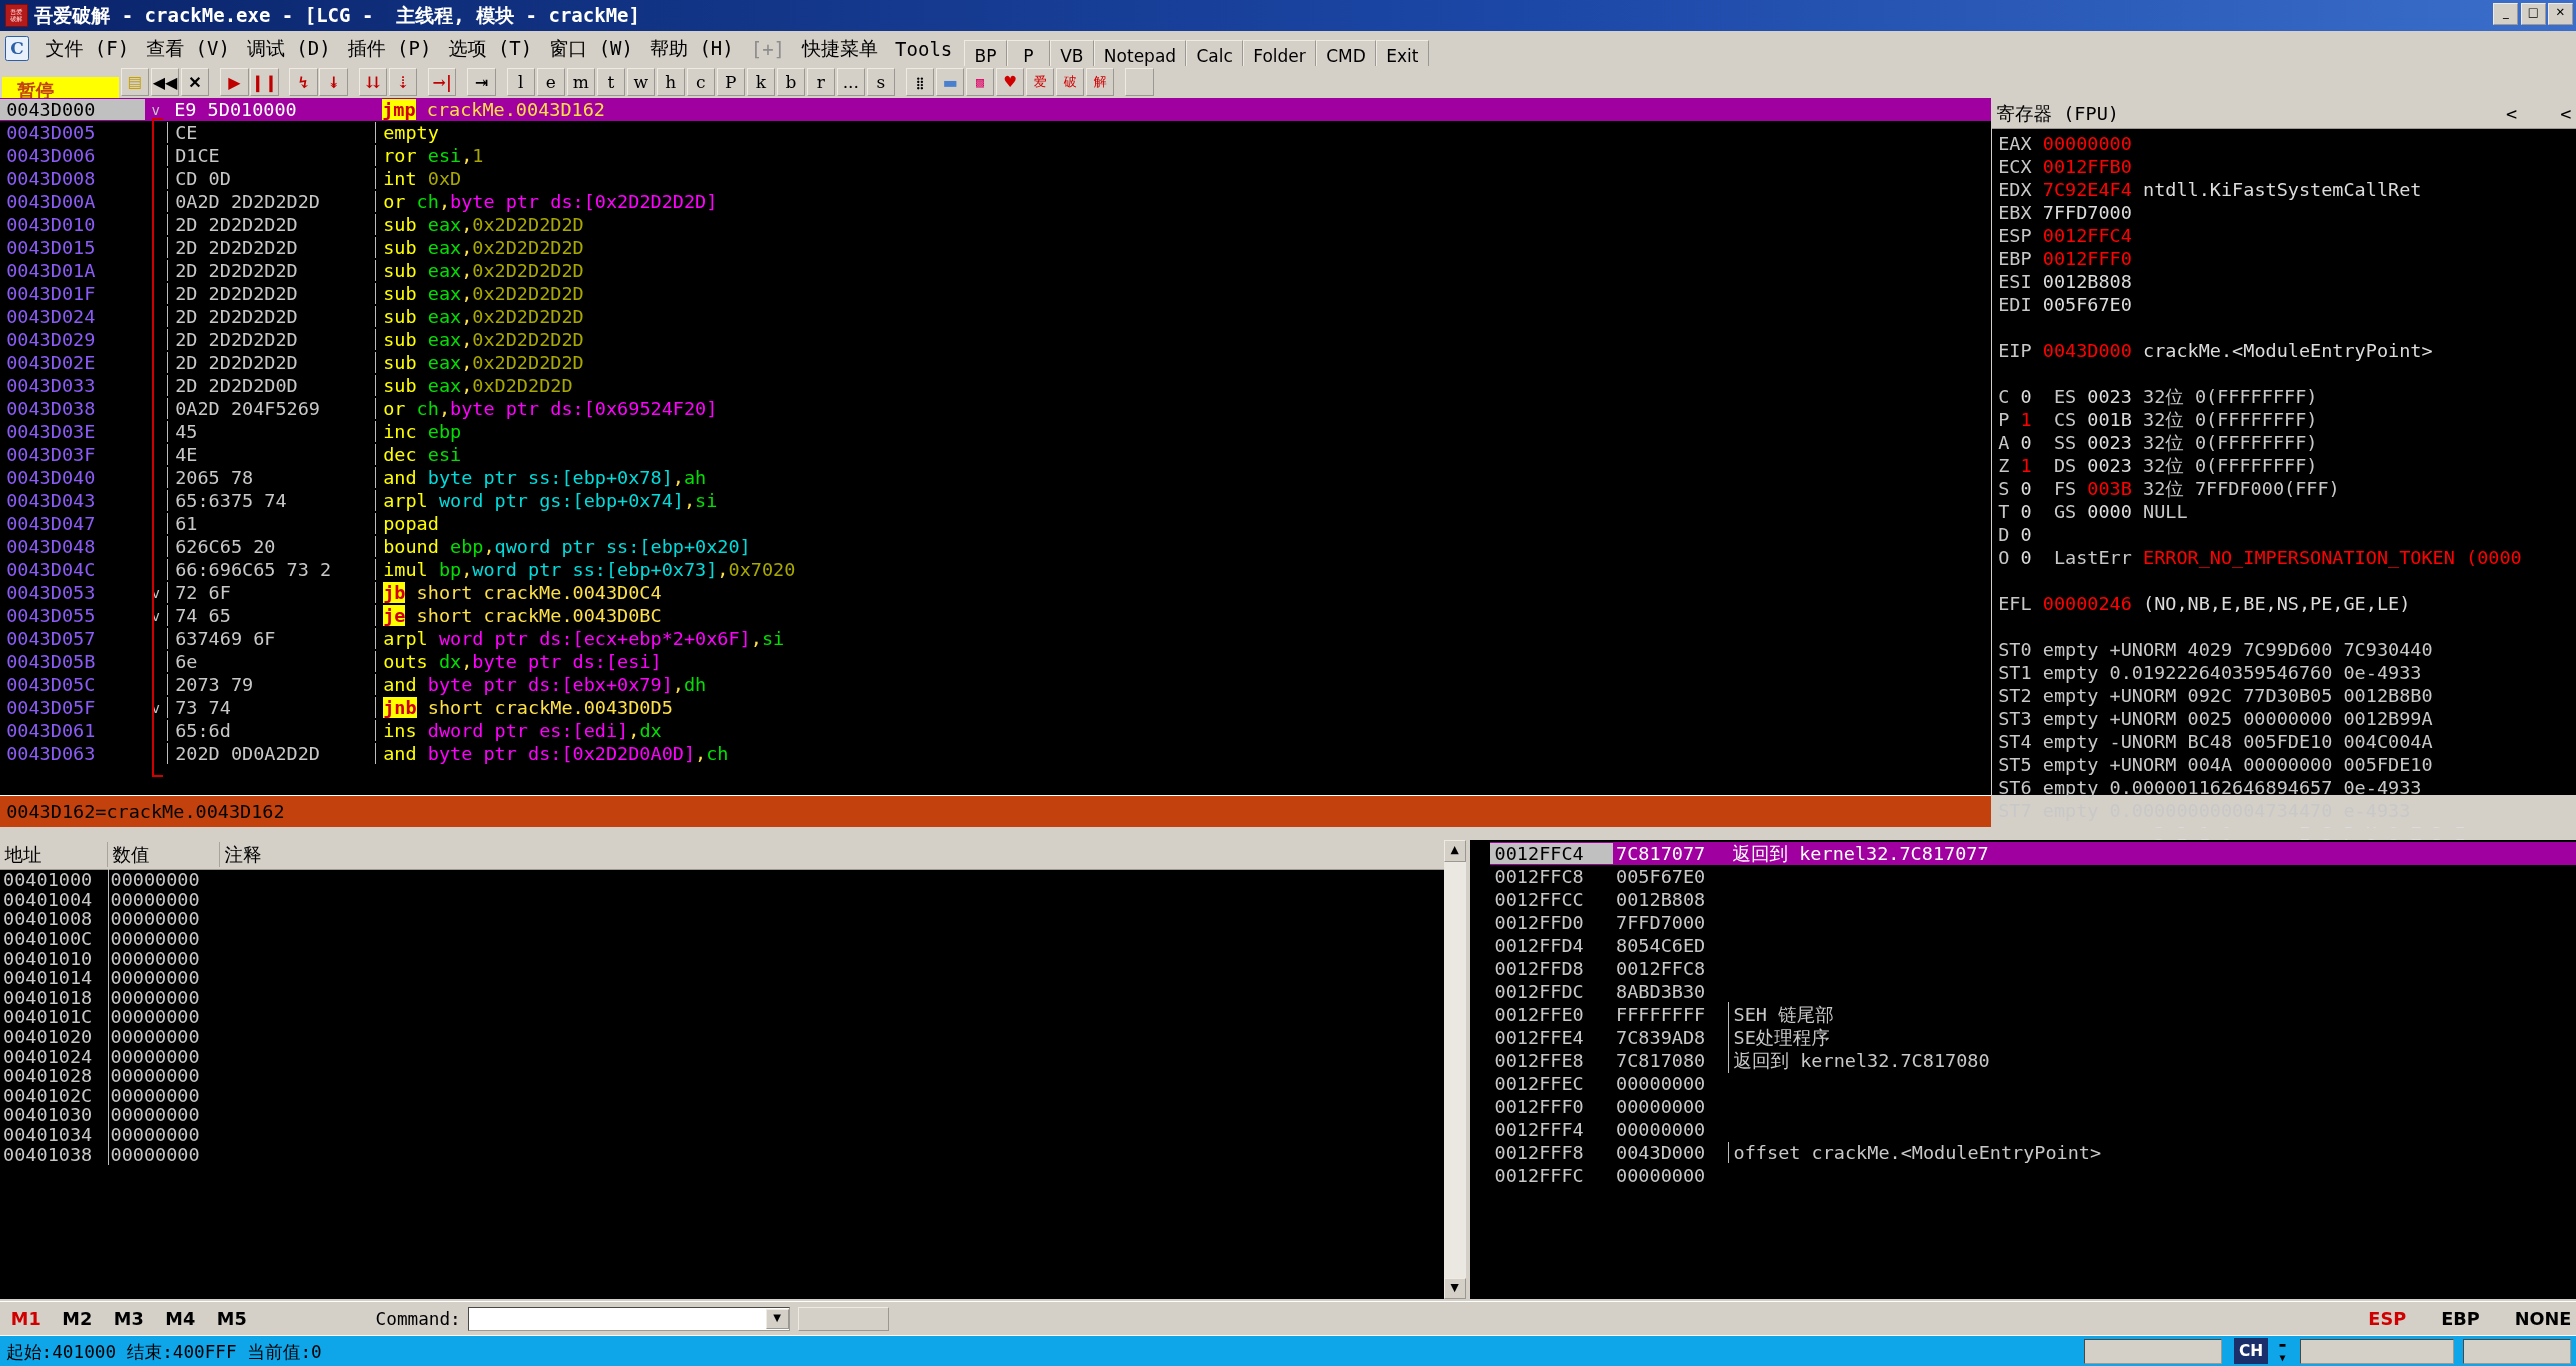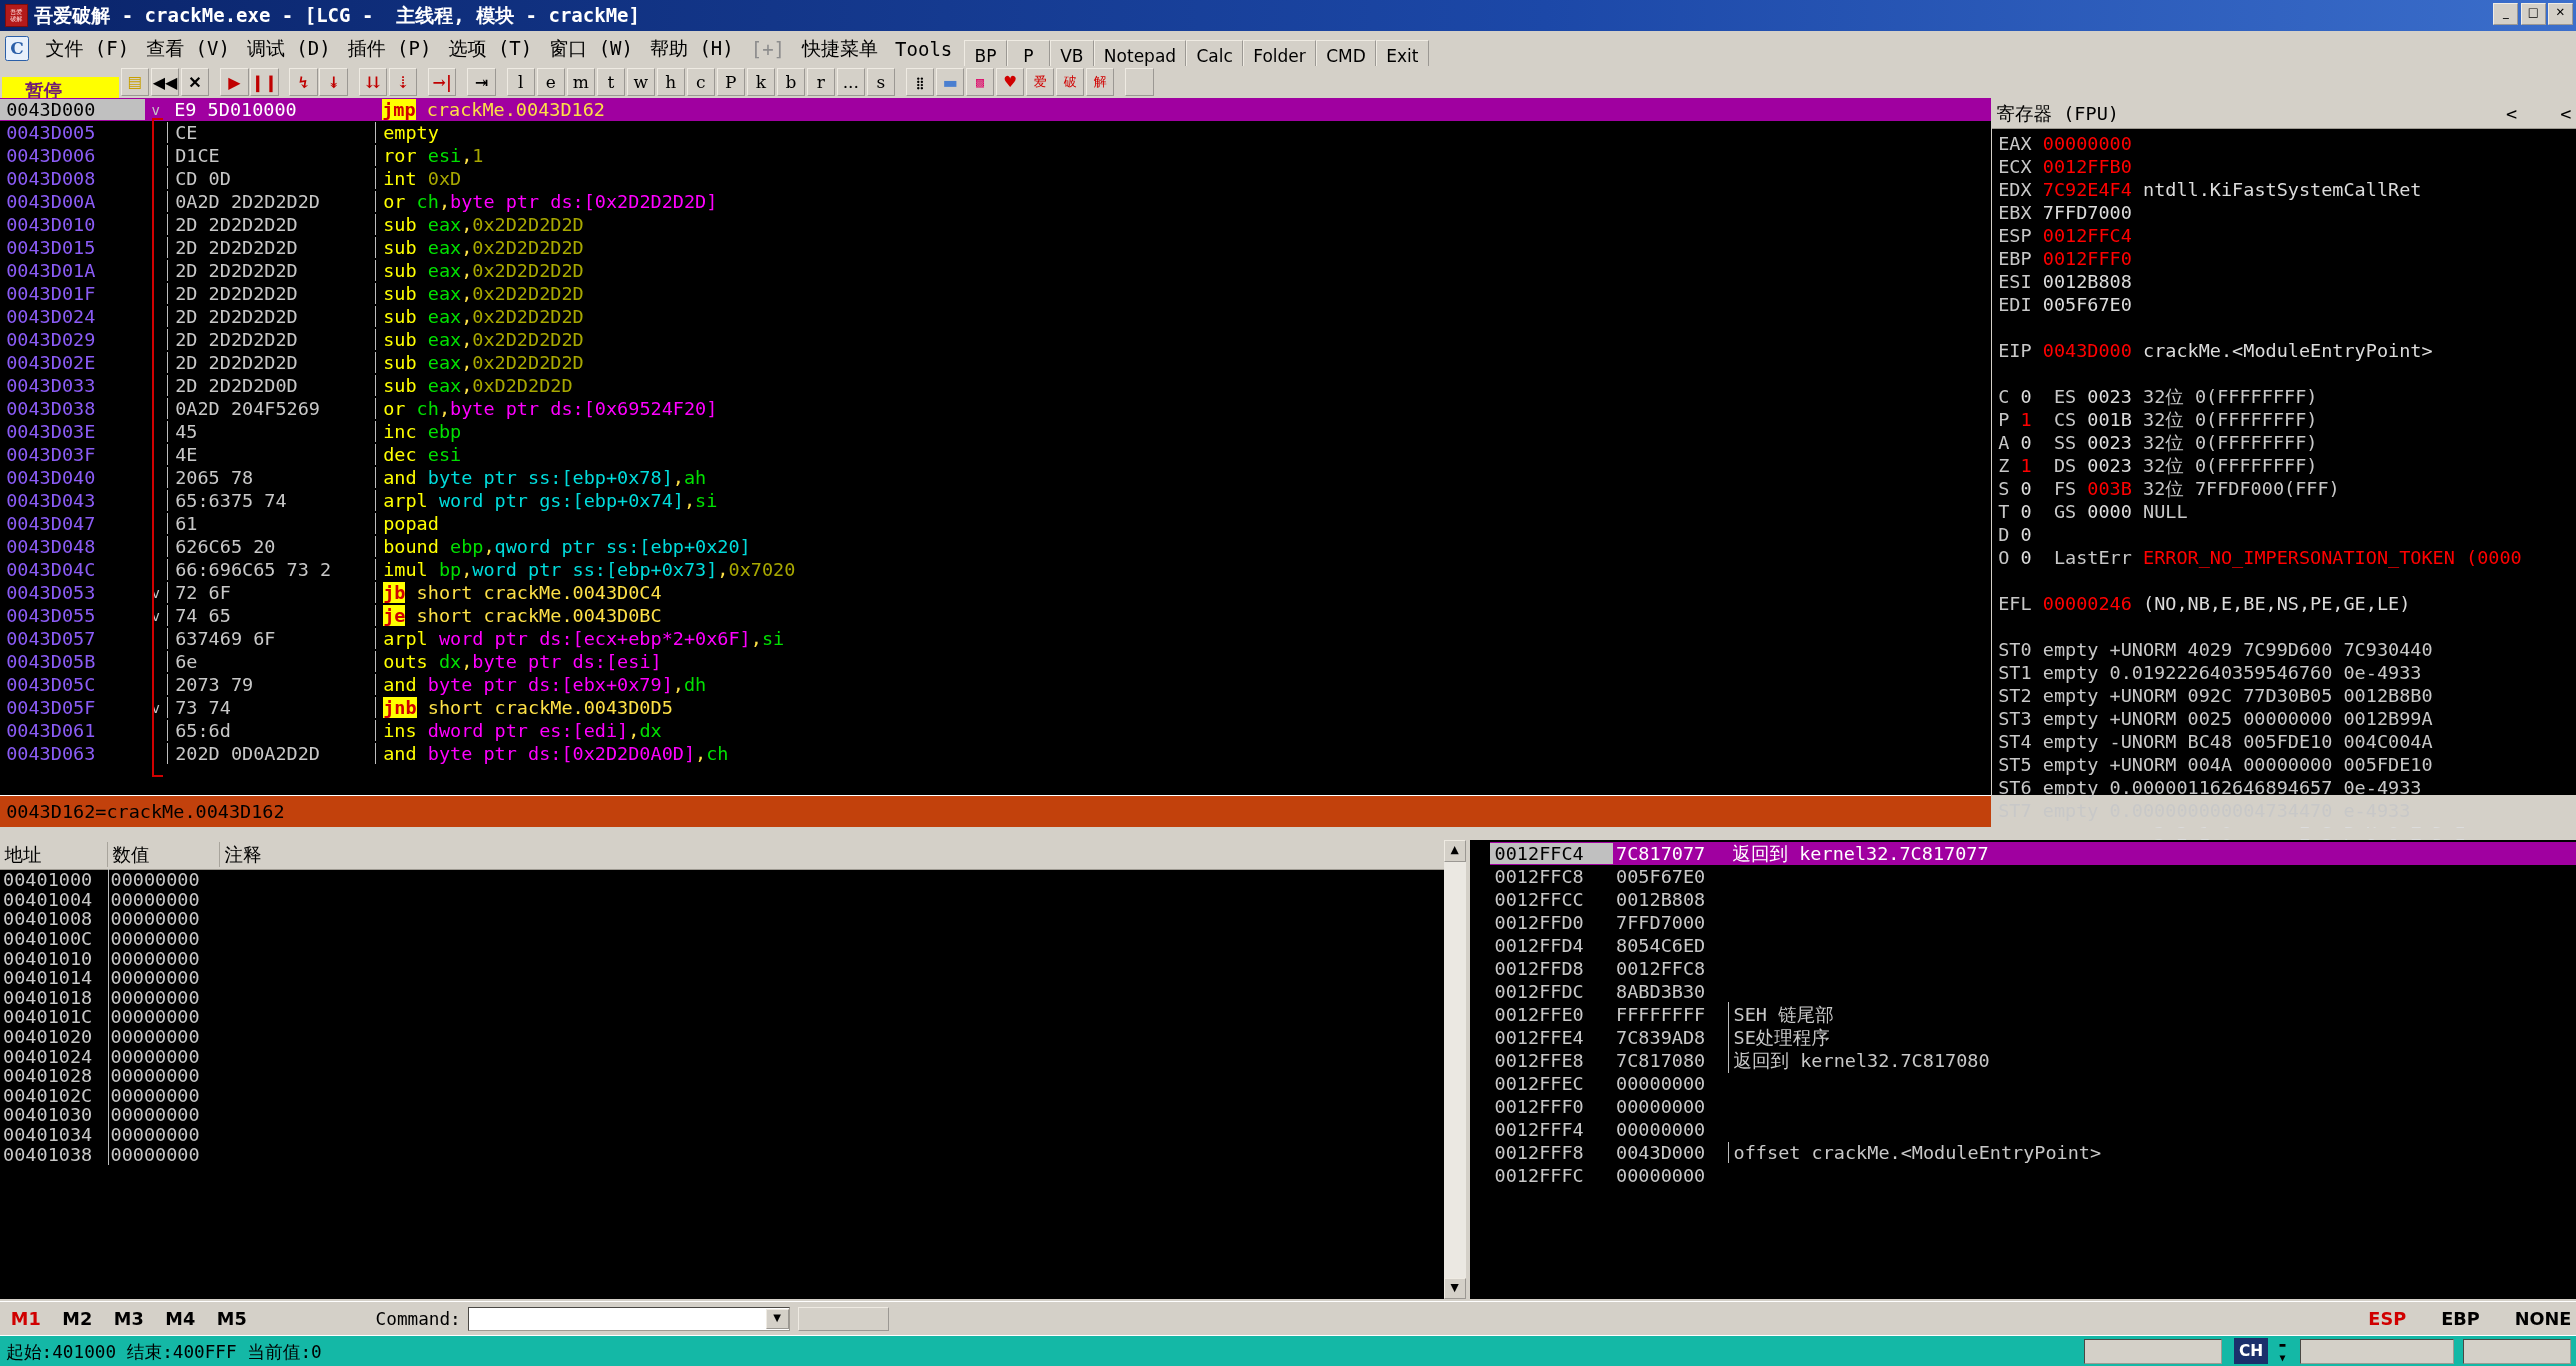--- a/index.html
+++ b/index.html
@@ -86,24 +86,24 @@
   }
 
   
   .toolbar2 {
     position: absolute; left: 0; top: 66px; width: 2576px; height: 32px;
     background: #d4d0c8; display: flex; align-items: center;
     border-bottom: 0.8px solid #9e9a92;
   }
   .pause-box {
     width: 117px; height: 26px; margin-left: 2.3px;
-    background: #ffff00; color: #701a75;
+    background: #ffff00; color: #c2410c;
     font-family: "DejaVu Sans", sans-serif;
     font-size: 18.5px; font-weight: bold;
-    display: flex; align-items: center; padding-left: 23px;
+    display: flex; align-items: center; padding-left: 15px;
     box-sizing: border-box;
     margin-top: 16px;
   }
   .tbi {
     width: 28.5px; height: 28px;
     background: #d4d0c8; border: 1.5px outset #efebe3;
     margin-left: 1.5px;
     display: flex; align-items: center; justify-content: center;
     font-family: "DejaVu Serif", serif;
     font-size: 16px; color: #000;
@@ -293,21 +293,21 @@
     border: 1.5px outset #efebe3; margin-left: 7.7px; box-sizing: border-box;
   }
   .br-right { position: absolute; right: 4.6px; display: flex; gap: 35px; }
   .br-right span {
     font-family: "DejaVu Sans", sans-serif; font-weight: bold; font-size: 17.7px;
   }
   .br-esp { color: #d00000; }
 
   .statusbar {
     position: absolute; left: 0; top: 1335px; width: 2576px; height: 32px;
-    background: #14b8a6; display: flex; align-items: center;
+    background: #0ea5e9; display: flex; align-items: center;
     border-top: 1.5px solid #ffffff;
     font-family: "DejaVu Sans Mono", monospace; font-size: 17.7px; color: #000;
     padding-left: 6.2px; box-sizing: border-box;
   }
   .sb-ch {
     position: absolute; right: 308px; top: 2.3px;
     width: 34px; height: 26px; background: #1b2f6b; color: #fff;
     font-family: "DejaVu Sans", sans-serif; font-weight: bold; font-size: 15.4px;
     display: flex; align-items: center; justify-content: center;
   }

